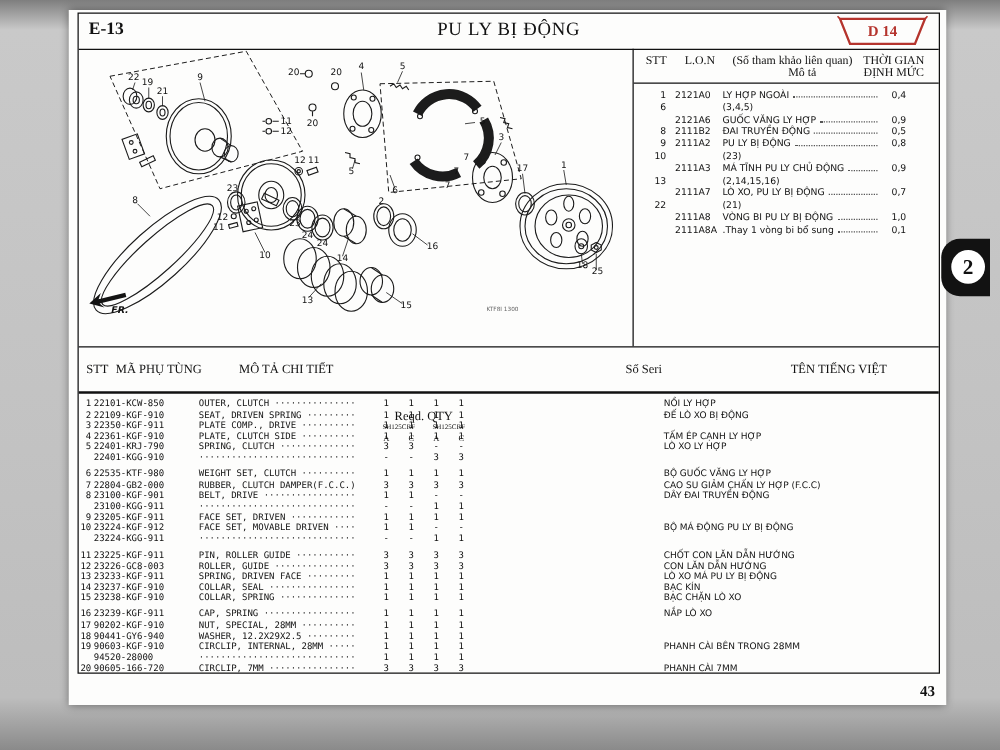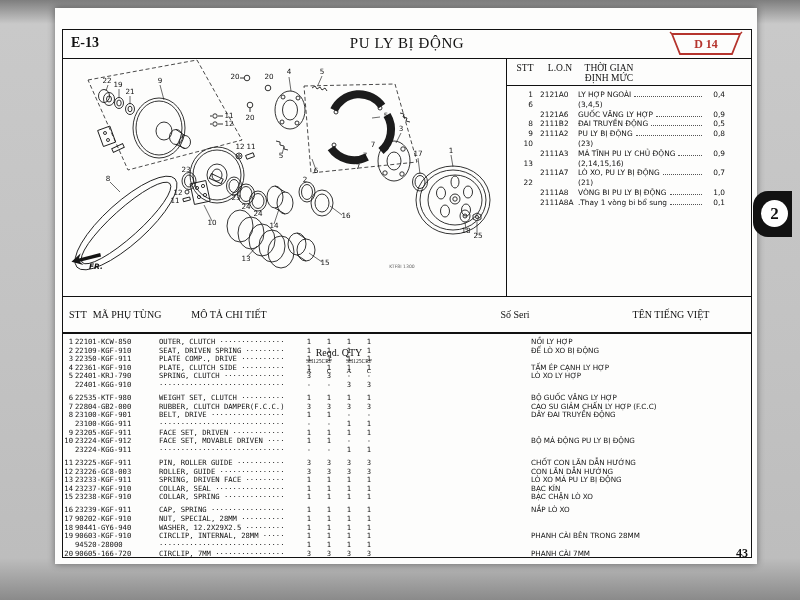--- a/index.html
+++ b/index.html
@@ -2,21 +2,21 @@
 <html><head>
 <meta charset="utf-8">
 <style>
   html,body{margin:0;padding:0;}
   body{width:800px;height:600px;overflow:hidden;
        background:linear-gradient(180deg,#7e7e7e 0%,#c9c9c9 4%,#c2c2c2 60%,#bdbdbd 93%,#8a8a8a 100%);
        font-family:"Liberation Sans",sans-serif;}
   .stage{position:relative;width:800px;height:600px;}
   .paper{position:absolute;left:55px;top:8px;width:702px;height:556px;background:#fdfdfc;
          box-shadow:0 0 7px rgba(0,0,0,.45);}
-  .frame{position:absolute;left:7px;top:21px;width:688px;height:527px;border:1.6px solid #111;}
+  .frame{position:absolute;left:7px;top:2px;width:688px;height:527px;border:1.6px solid #111;}
 
   
   .hdr{position:absolute;left:0;top:0;width:100%;height:28px;border-bottom:1.4px solid #111;}
   .hdr .code{position:absolute;left:8px;top:5px;font:bold 14px "Liberation Serif",serif;color:#111;}
   .hdr .title{position:absolute;left:0;top:5px;width:100%;text-align:center;
               font:15px "Liberation Serif",serif;letter-spacing:.6px;color:#111;}
   .refbox{position:absolute;right:8px;top:1px;width:74px;height:26px;}
 
   
   .reftab{position:absolute;left:443px;top:28px;width:245px;height:238px;border-left:1.2px solid #111;
@@ -315,20 +315,24 @@
             <text x="210" y="170" class="co">14</text>
             <text x="182" y="203" class="co">13</text>
             <text x="44" y="123" class="co">8</text>
           </g>
       </svg>
 
       <div class="reftab">
         <div class="rhead">
           <span class="rh-stt">STT</span>
           <span class="rh-lon">L.O.N</span>
+          <div class="rh-mid">
+            <div class="l1">(Số tham khảo liên quan)</div>
+            <div class="l2">Mô tả</div>
+          </div>
           <div class="rh-right">
             <div>THỜI GIAN</div>
             <div>ĐỊNH MỨC</div>
           </div>
         </div>
         <div class="rbody">
   <div class="rrow">
     <span class="rstt">1</span>
     <span class="rlon">2121A0</span>
     <span class="rdesc">LY HỢP NGOÀI</span>

